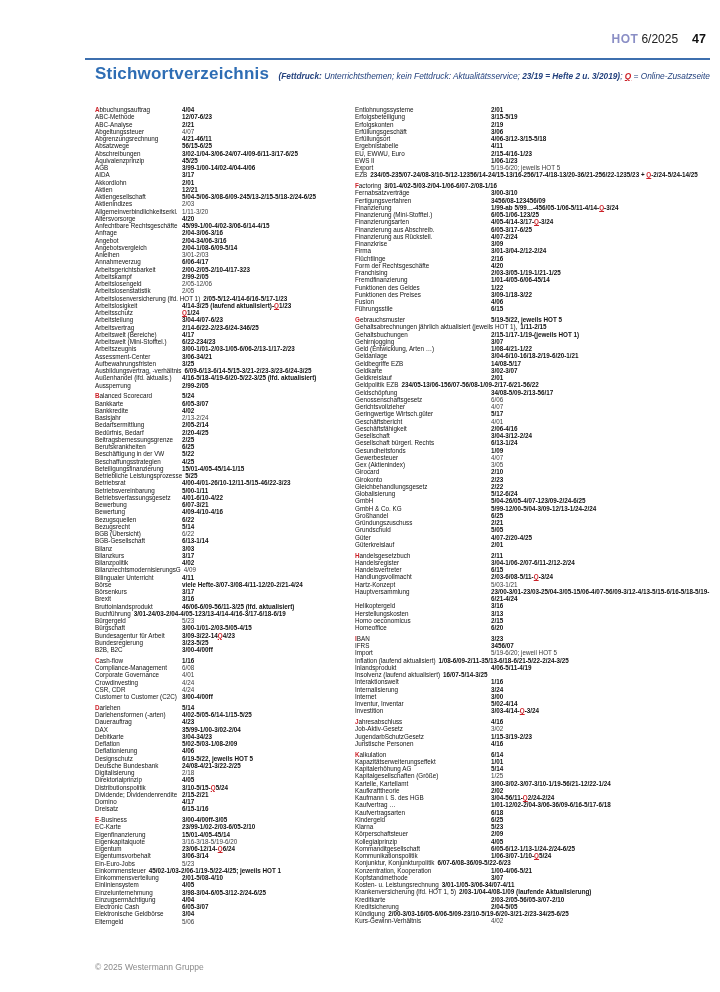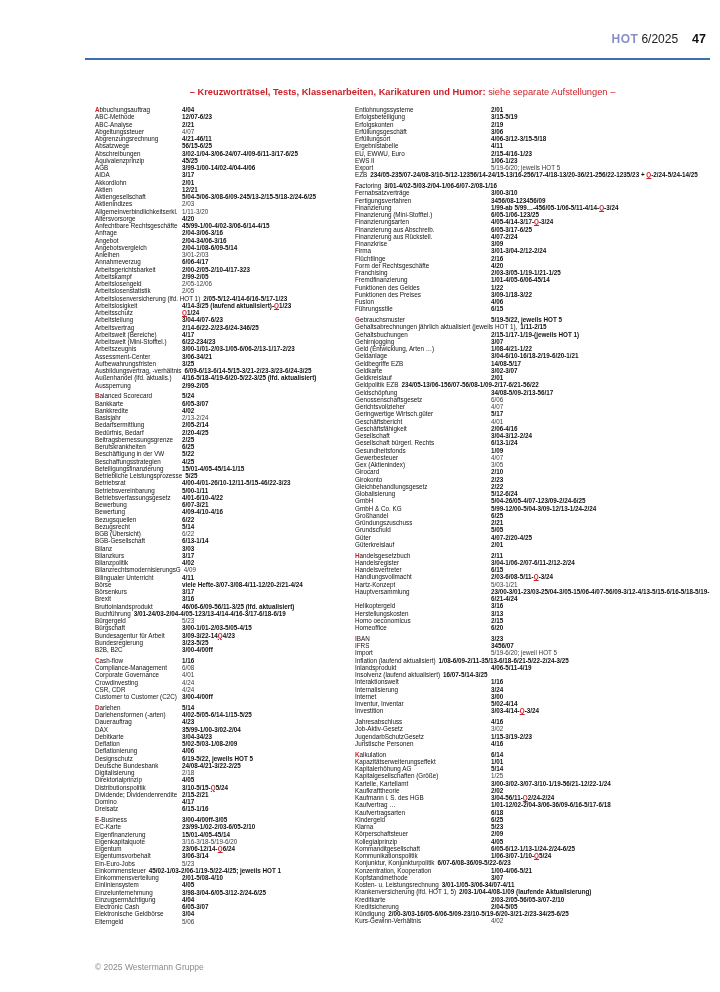--- a/index.html
+++ b/index.html
@@ -40,24 +40,25 @@
 <body>
 
 <div class="page">
 
   <div class="masthead">
     <span class="brand">HOT</span><span class="issue">6/2025</span><span class="pageno">47</span>
   </div>
 
   <div class="rule"></div>
 
+  <div class="titleblock">
+    <span class="title">Stichwortverzeichnis</span>
+    <span class="legend" id="legend"><span class="b">(Fettdruck:</span><span> Unterrichtsthemen; kein Fettdruck: Aktualitätsservice; </span><span class="b">23/19 = Hefte 2 u. 3/2019)</span><span>; </span><span class="q">Q</span><span> = Online-Zusatzseite</span></span>
+  </div>
 
-  <div class="rednote">
-    <b>– Kreuzworträtsel, Tests, Klassenarbeiten, Karikaturen und Humor:</b><span> siehe separate Aufstellungen –</span>
-  </div>
 
   <div class="columns">
     <div class="col left" id="col-left">
         <div class="row">
           <span class="term"><span class="lead">A</span>bbuchungsauftrag</span>
           <span class="refs">4/04</span>
         </div>
         <div class="row">
           <span class="term">ABC-Methode</span>
           <span class="refs">12/07-6/23</span>

